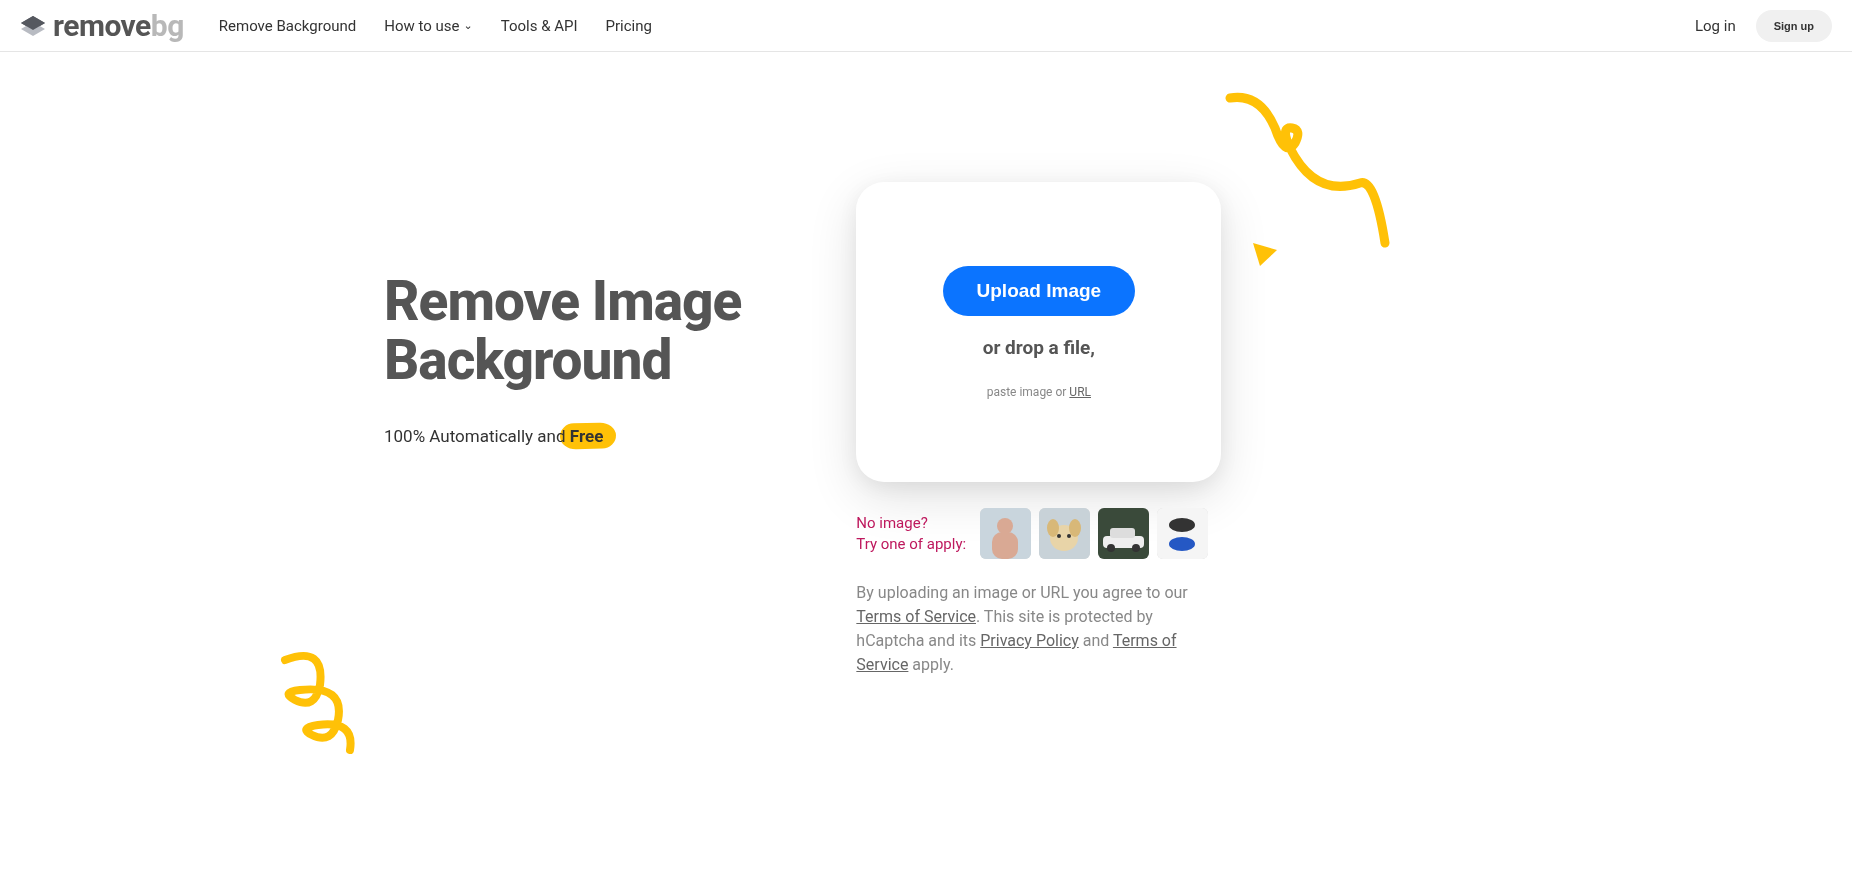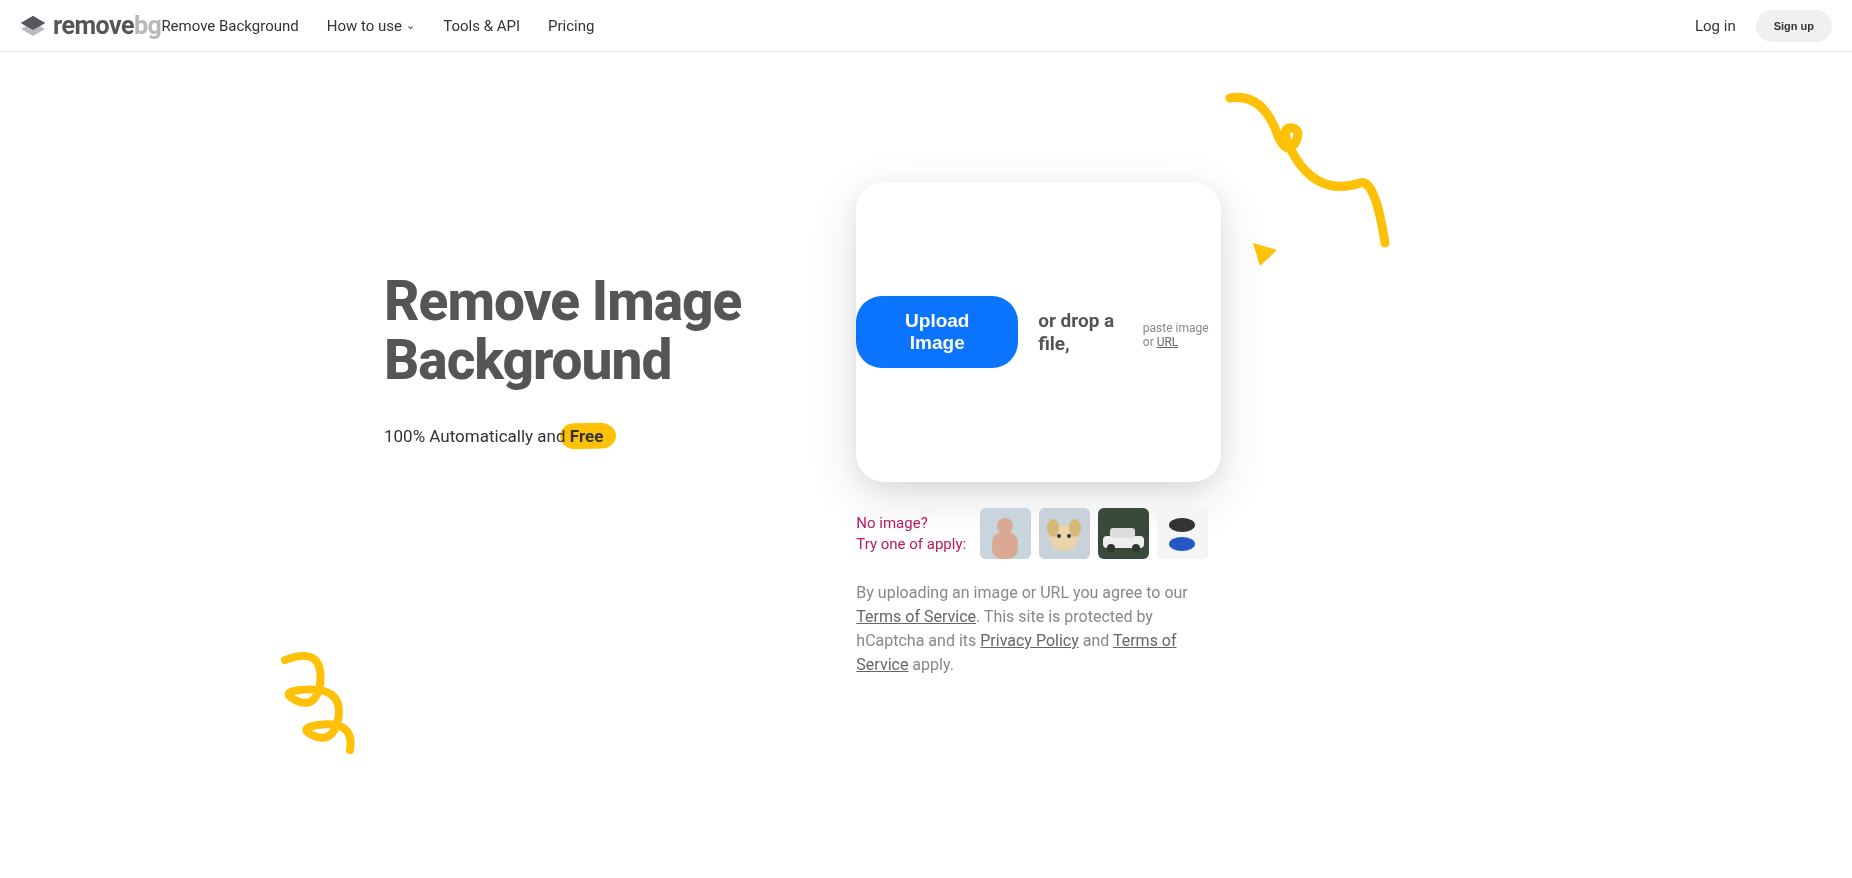--- a/index.html
+++ b/index.html
@@ -28,30 +28,31 @@
   cursor: pointer;
 }
 .logo-mark {
   width: 26px;
   height: 26px;
   display: flex;
   align-items: center;
   justify-content: center;
 }
 .logo-text {
-  font-size: 25px;
+  font-size: 30px;
   font-weight: 700;
   letter-spacing: -0.5px;
 }
 .logo-text .remove { color: #555; }
 .logo-text .bg { color: #b8b8b8; }
 
 .nav {
   display: flex;
   gap: 28px;
+  margin-left: 35px;
 }
 .nav-item {
   font-size: 15px;
   color: #333;
   cursor: pointer;
   display: flex;
   align-items: center;
   gap: 4px;
 }
 .chevron {
@@ -127,20 +128,21 @@
 .upload-section {
   margin-left: 115px;
 }
 .upload-card {
   width: 365px;
   height: 300px;
   background: #fff;
   border-radius: 28px;
   box-shadow: 0 15px 50px rgba(0,0,0,0.12), 0 5px 20px rgba(0,0,0,0.06);
   display: flex;
+  flex-direction: column;
   align-items: center;
   justify-content: center;
   gap: 20px;
 }
 .upload-btn {
   background: #0b74ff;
   color: #fff;
   border: none;
   padding: 14px 34px;
   border-radius: 26px;

